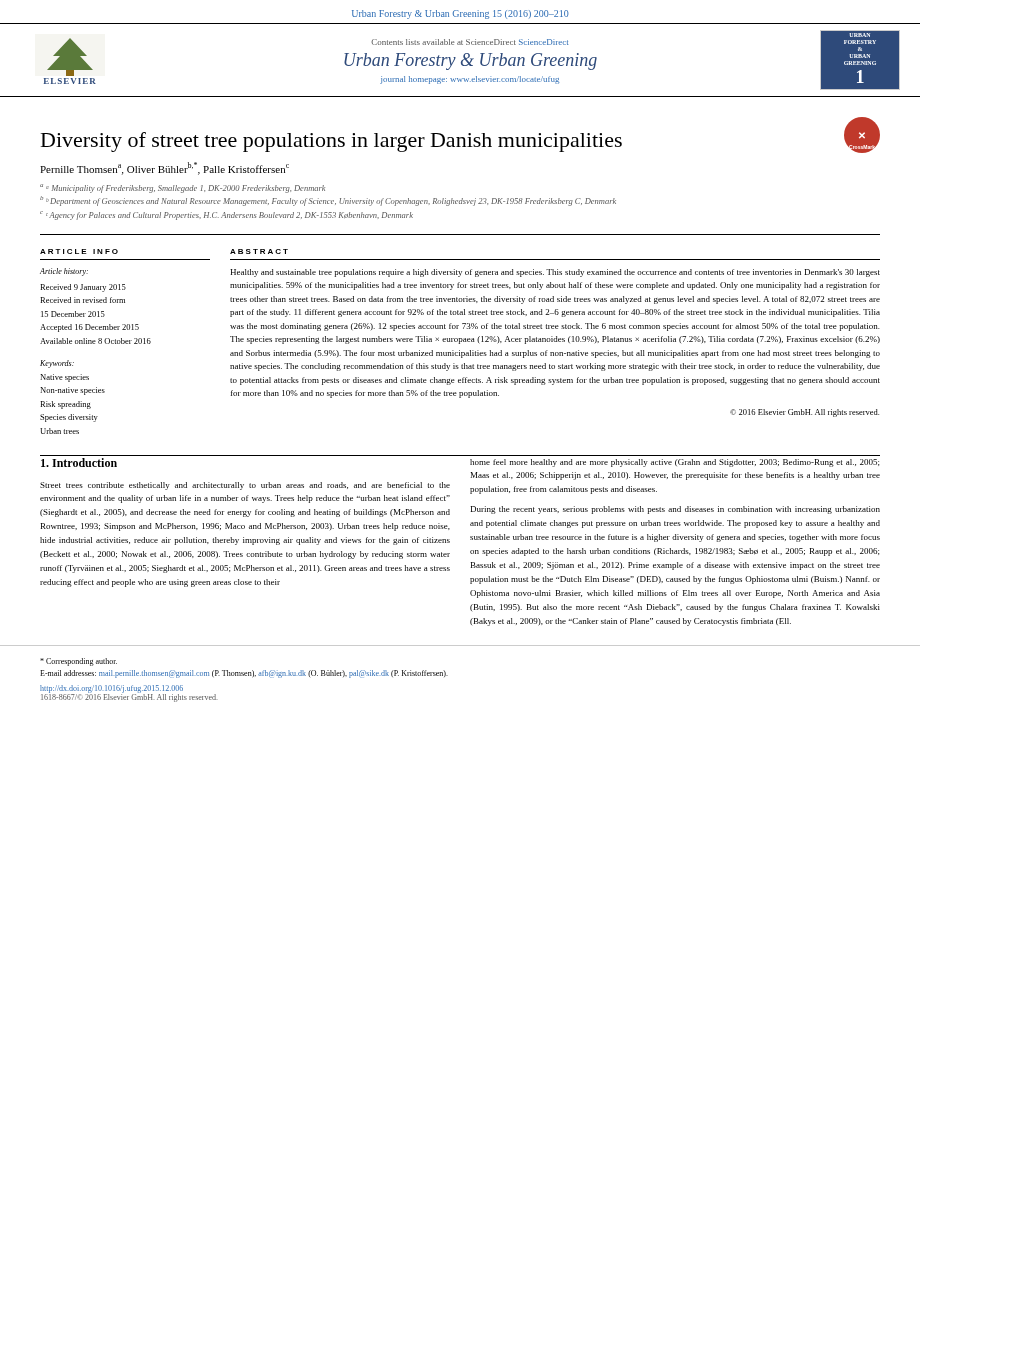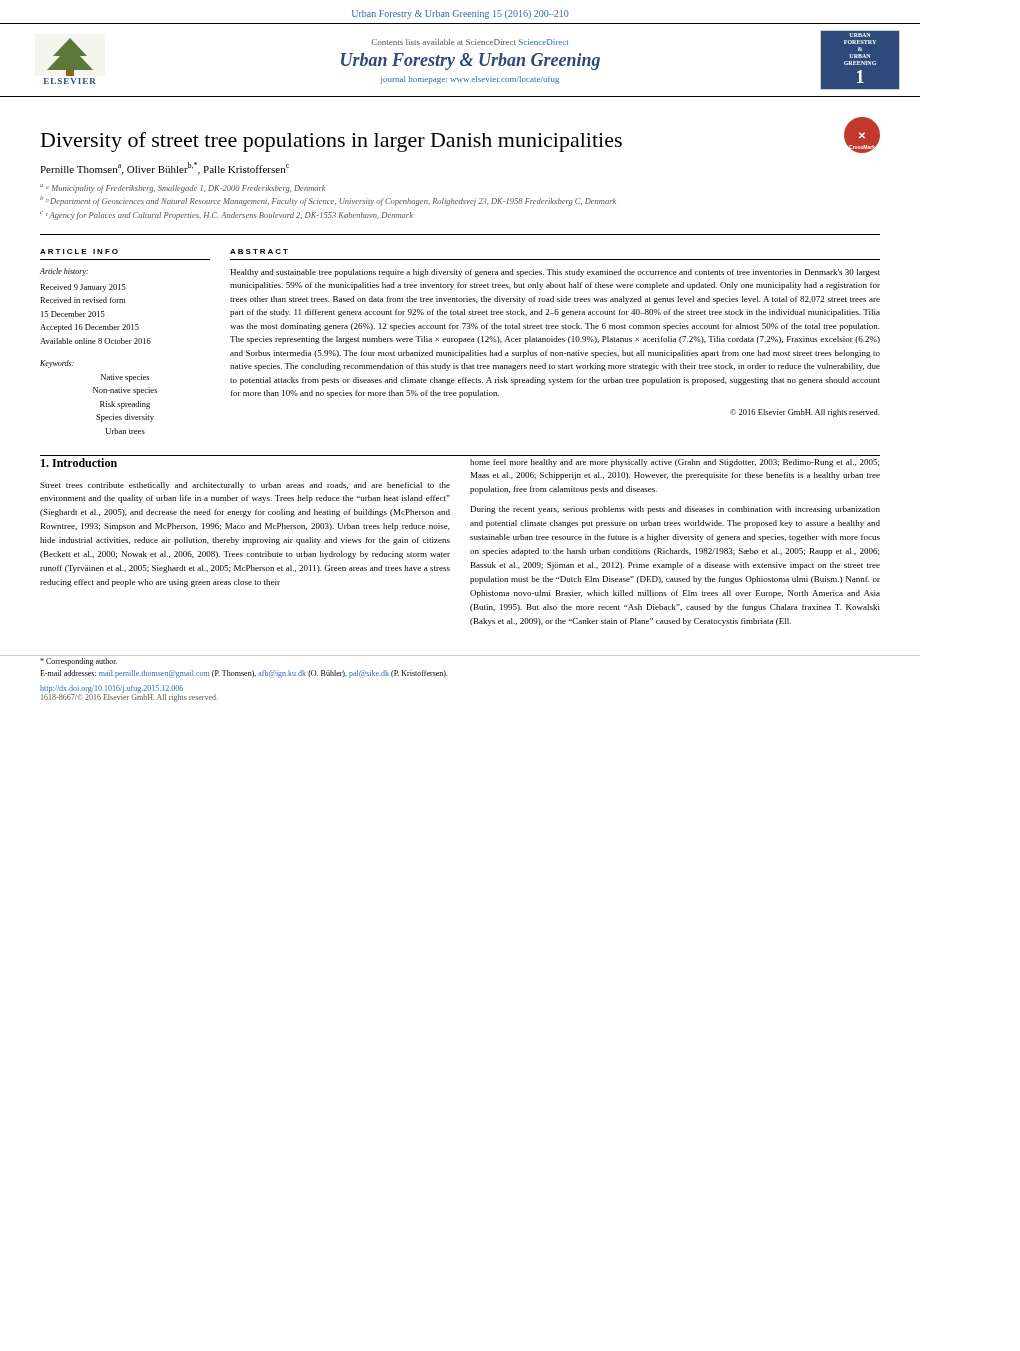--- a/index.html
+++ b/index.html
@@ -43,21 +43,21 @@
     .contents-available {
       font-size: 9px;
       color: #555;
       margin-bottom: 3px;
     }
     .journal-title-header {
       font-size: 18px;
       font-family: "Times New Roman", serif;
       font-style: italic;
       color: #2e4a7a;
-      font-weight: bold;
+      font-weight: normal;
     }
     .journal-homepage {
       font-size: 9px;
       color: #555;
       margin-top: 3px;
     }
     .journal-homepage a, .journal-homepage span {
       color: #2e6db4;
     }
     .journal-logo-right {
@@ -174,21 +174,20 @@
       margin-top: 10px;
     }
     .kw-label {
       font-size: 8px;
       font-style: italic;
       margin-bottom: 3px;
     }
     .kw-item {
       font-size: 8.5px;
       line-height: 1.6;
-      text-align: center;
     }
     
     .abstract-text {
       font-size: 9px;
       line-height: 1.5;
       text-align: justify;
       color: #000;
     }
     .abstract-text p {
       margin-bottom: 4px;
@@ -229,23 +228,23 @@
     .body-text p {
       margin-bottom: 6px;
       text-indent: 0;
     }
     .ref-link {
       color: #2e6db4;
       text-decoration: none;
     }
     
     .footer-area {
-      padding: 0 40px 0 40px;
+      padding: 10px 40px 0 40px;
       border-top: 1px solid #ccc;
-      margin-top: 20px;
+      margin-top: 10px;
     }
     .footnote-text {
       font-size: 8px;
       line-height: 1.5;
       color: #000;
     }
     .footnote-text a {
       color: #2e6db4;
     }
     .doi-text {

